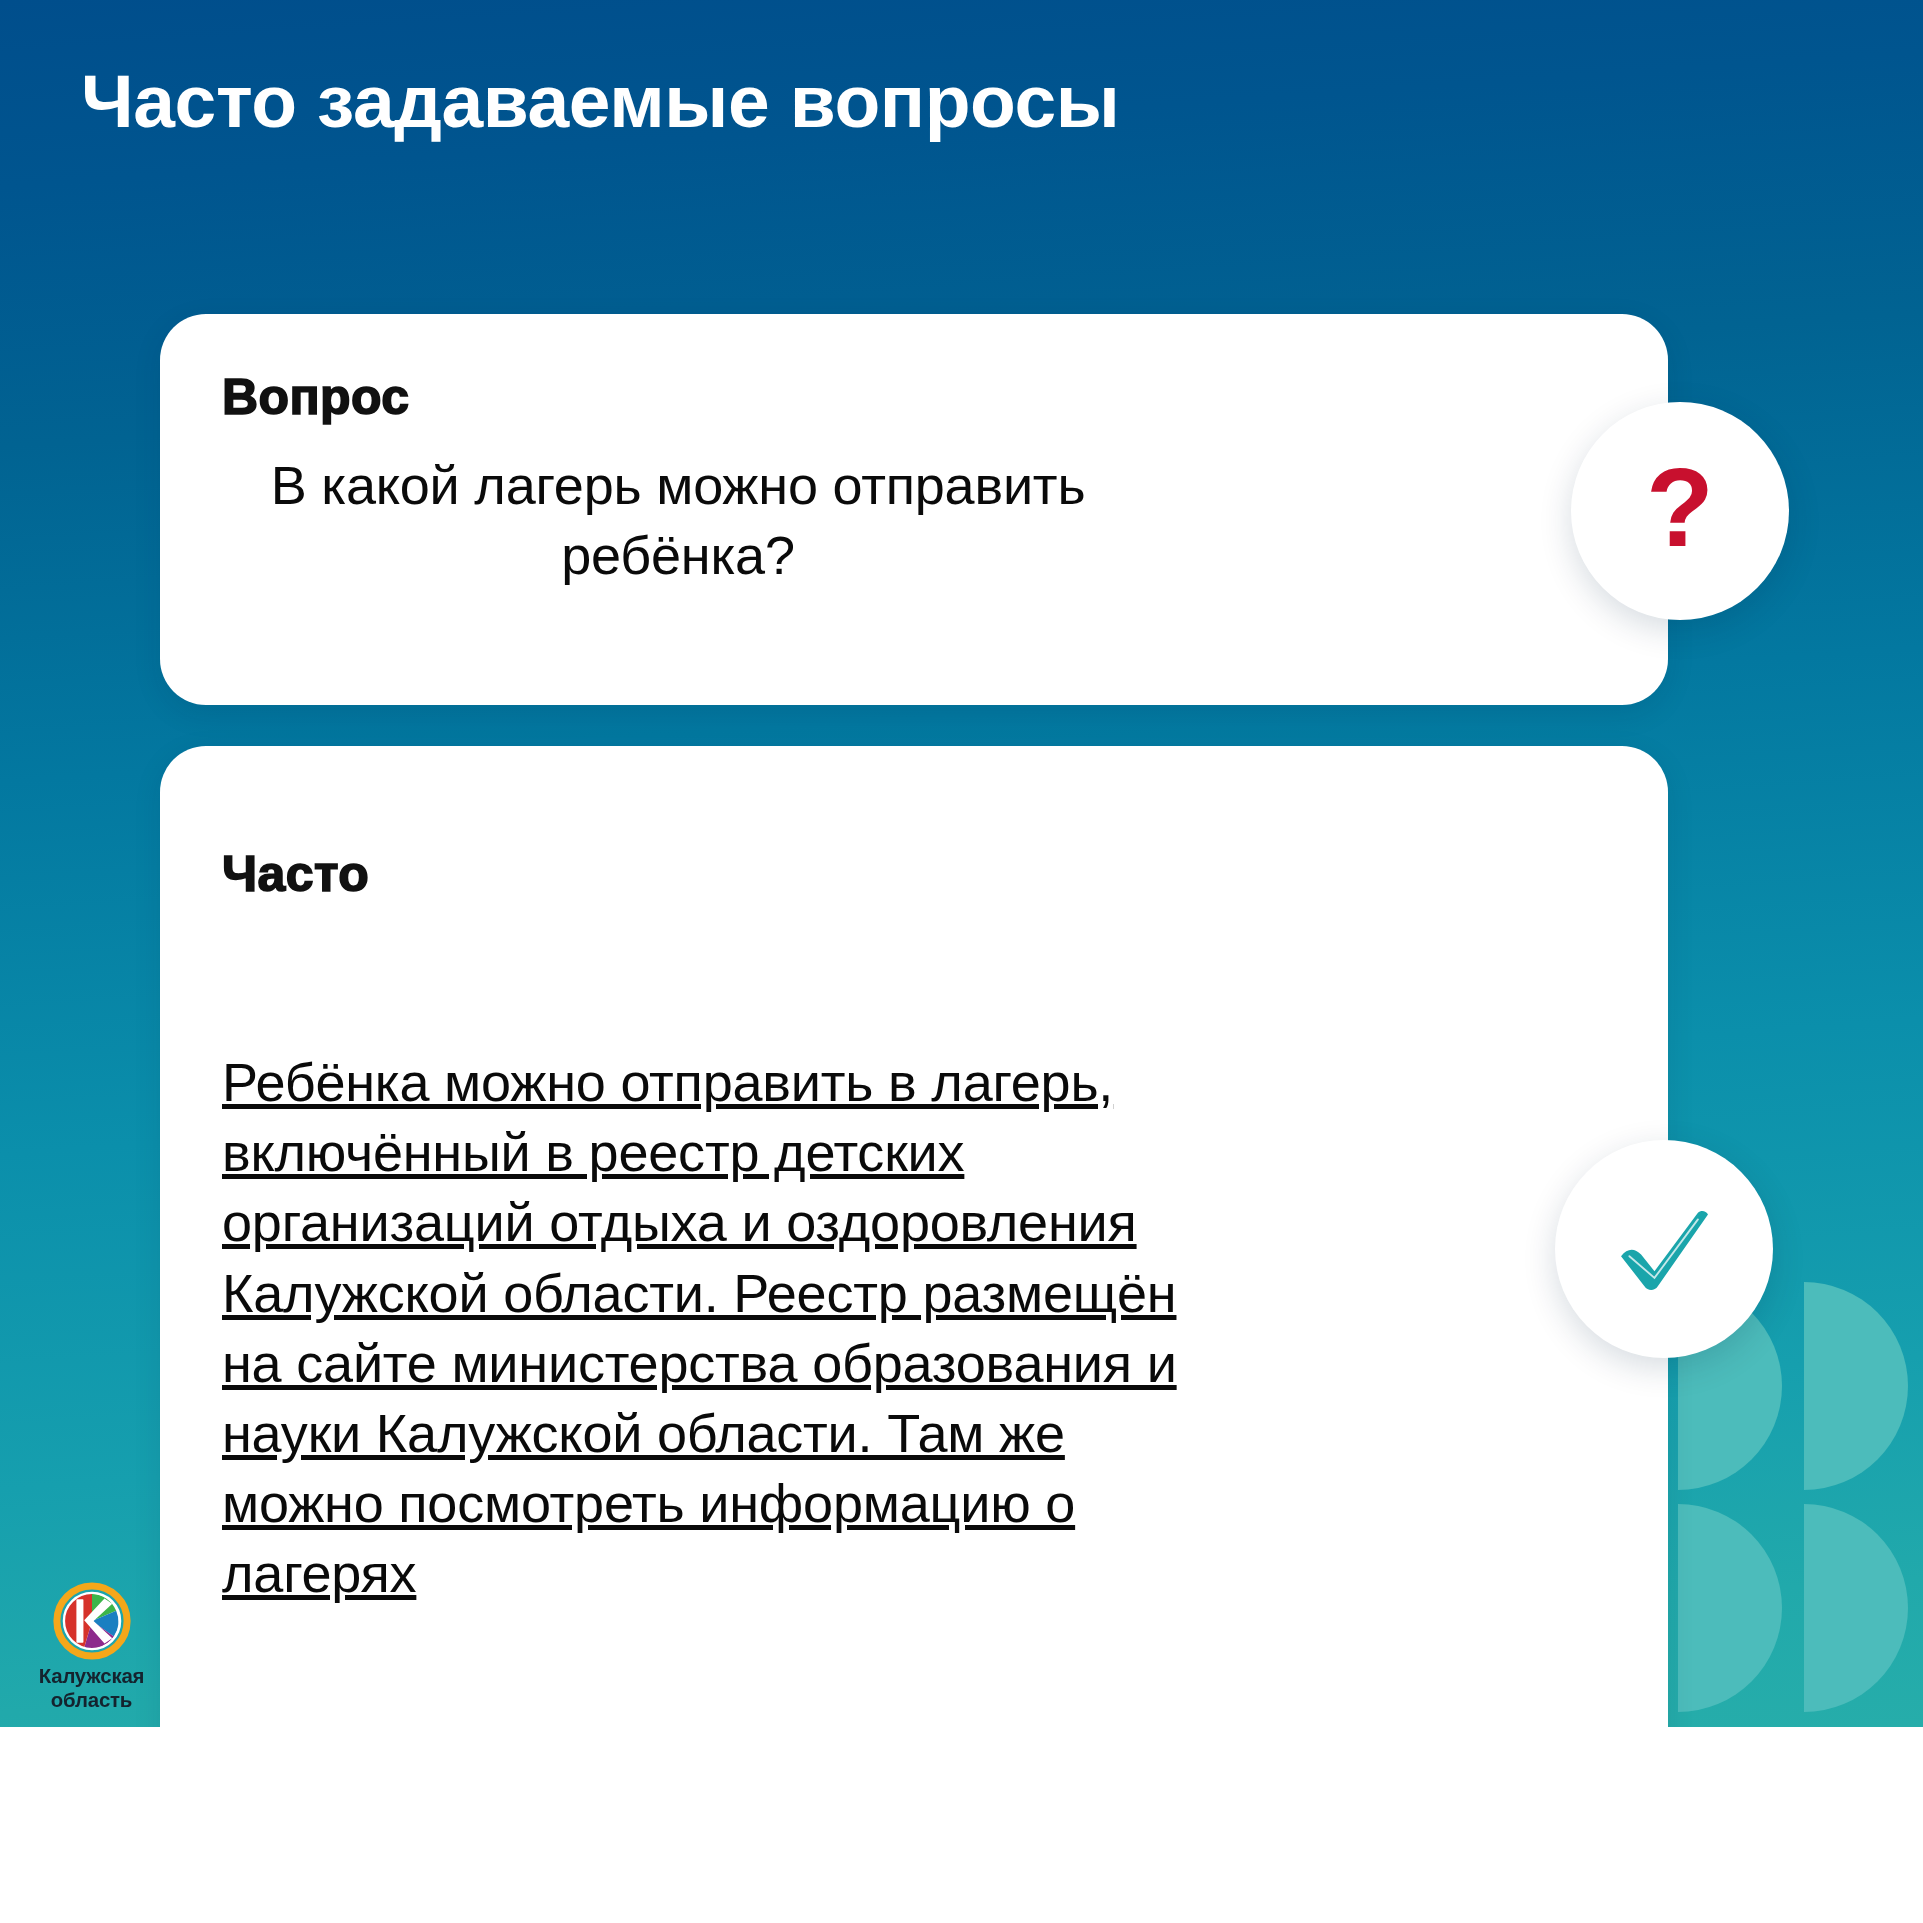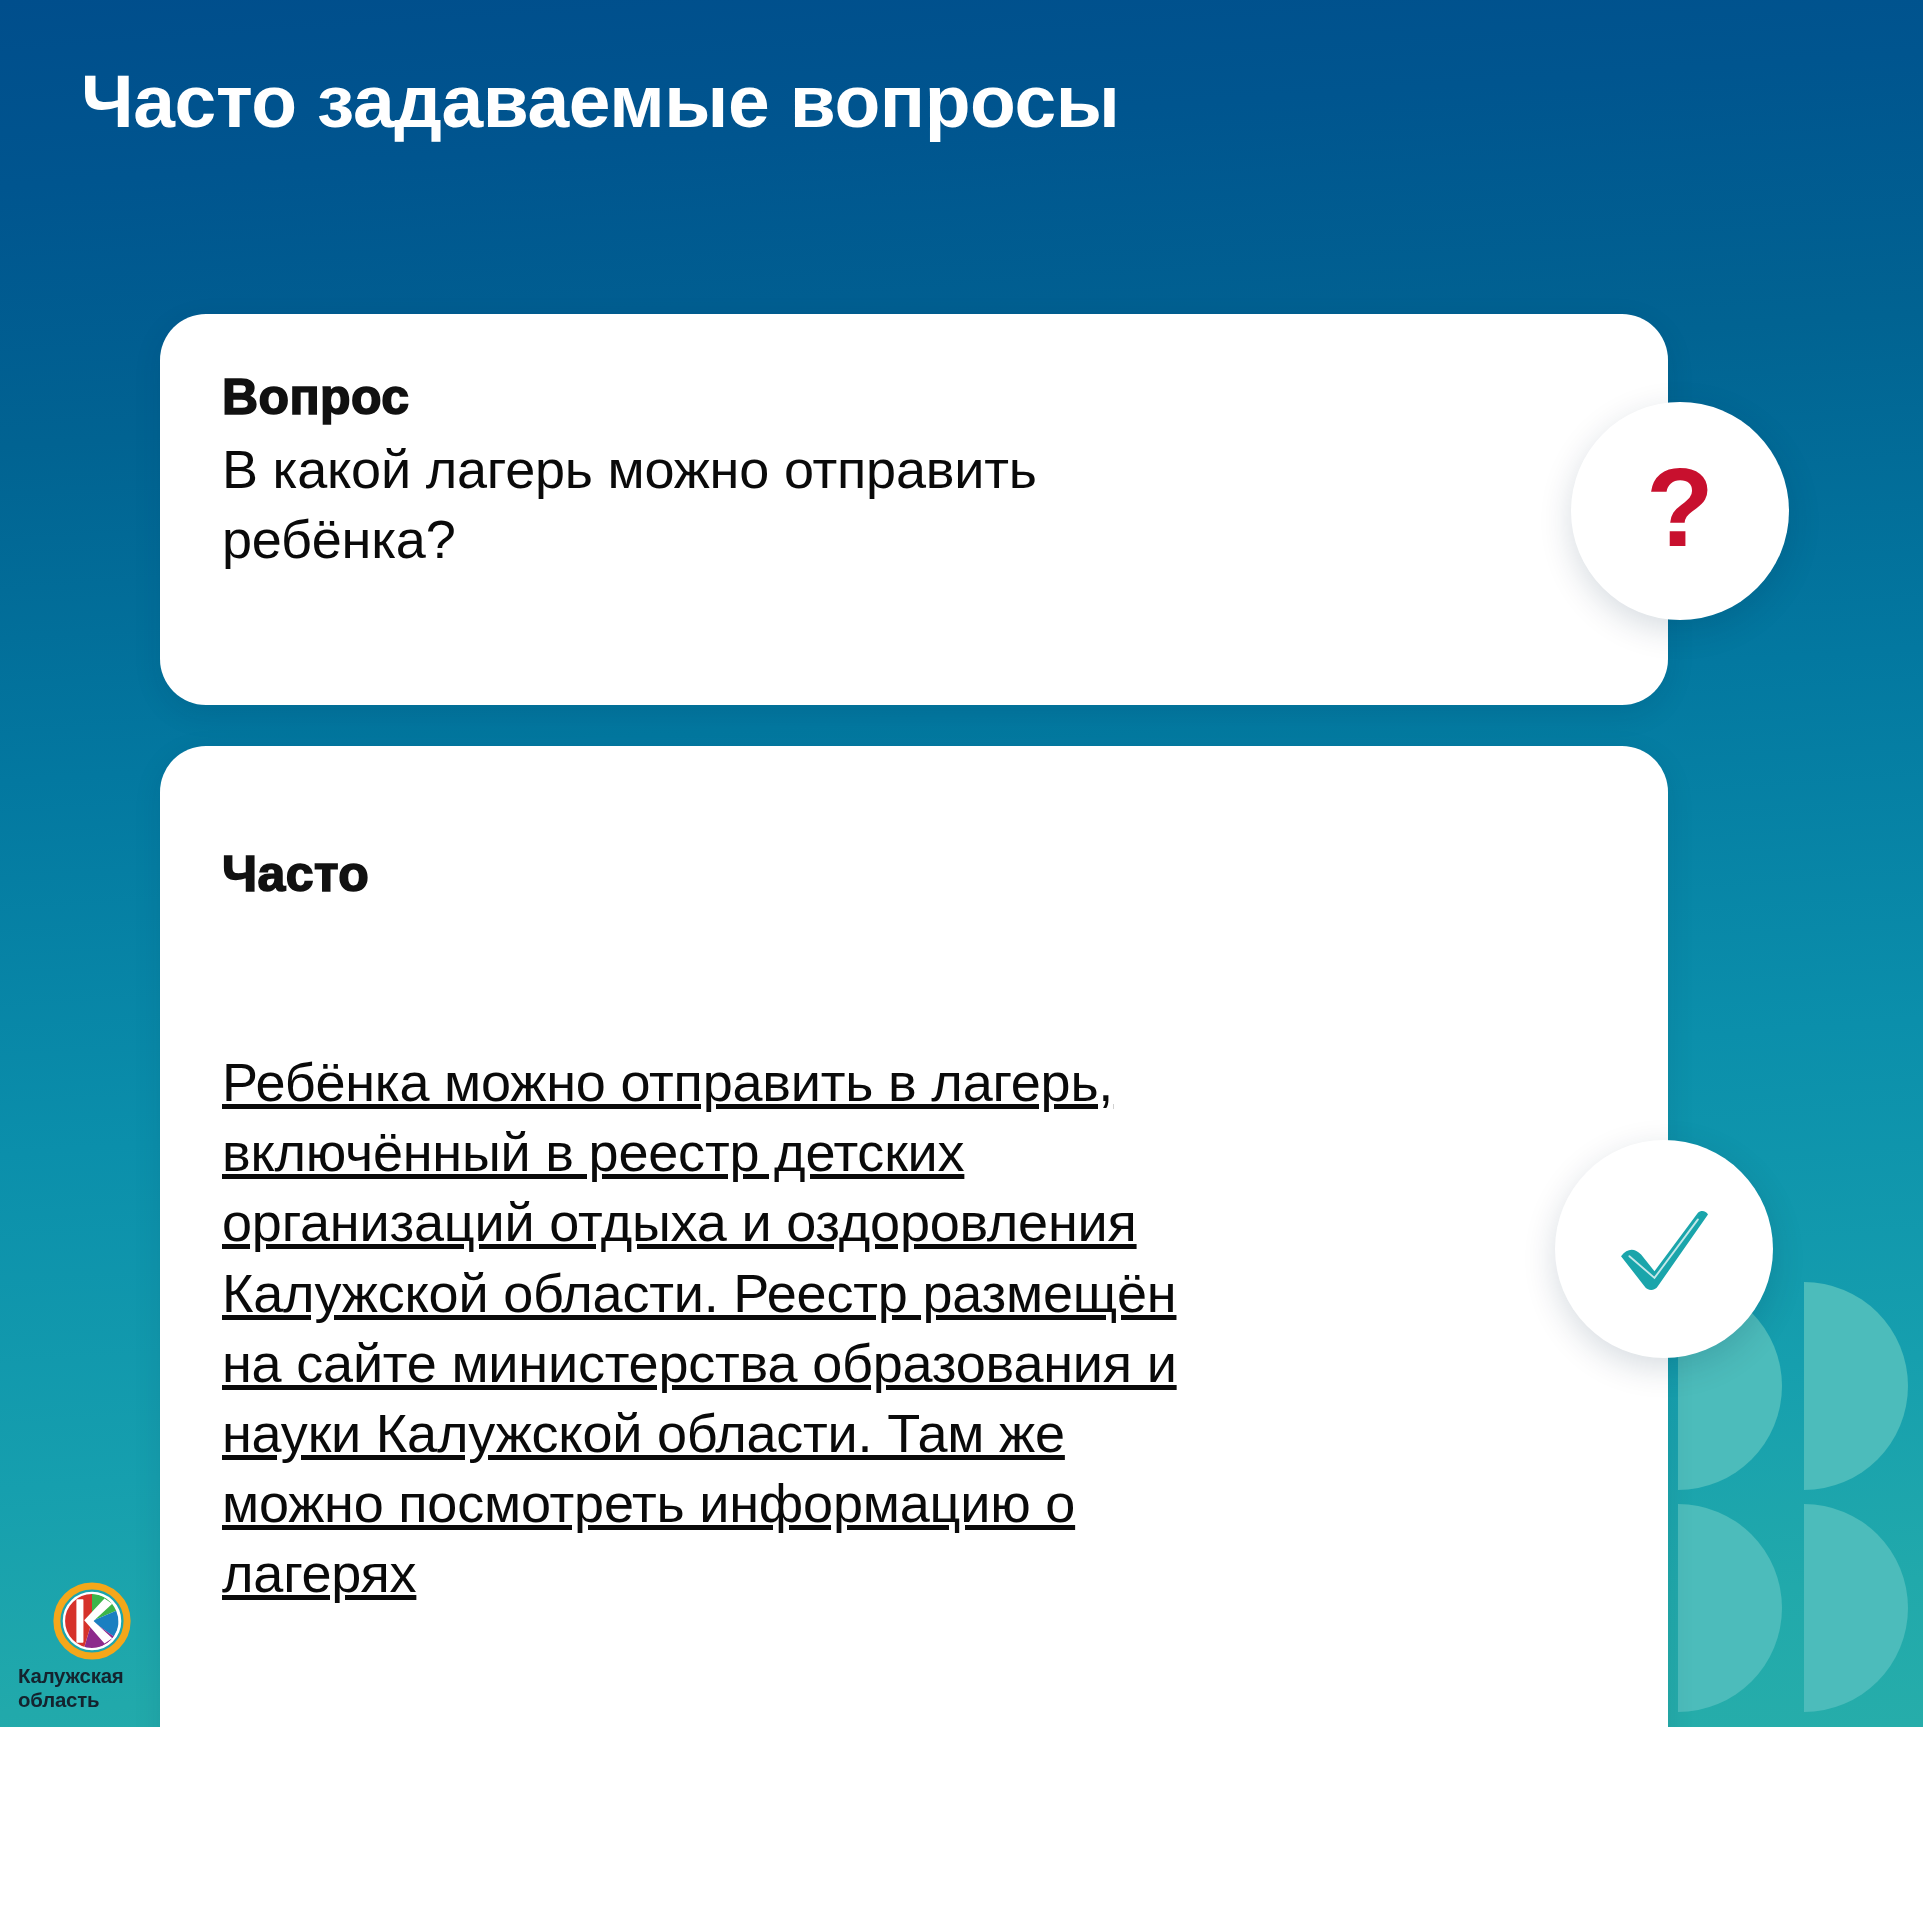--- a/index.html
+++ b/index.html
@@ -84,21 +84,21 @@
 
   .card-body {
     position: absolute;
     left: 62px;
     font-size: 54px;
     font-weight: 400;
     color: #0a0a0a;
     line-height: 1.30;
     letter-spacing: -0.2px;
   }
-  .card-question .card-body { top: 120px; width: 912px; }
+  .card-question .card-body { top: 136px; width: 912px; text-align: center; }
   .card-answer   .card-body { top: 301px; width: 985px; text-decoration: underline; }
 
   
   .badge {
     position: absolute;
     width: 218px;
     height: 218px;
     border-radius: 50%;
     background: #ffffff;
     box-shadow: 0 9.8px 33px rgba(0, 40, 70, 0.16);
@@ -117,20 +117,21 @@
     transform: translateY(-3.3px);
   }
   .check-svg { width: 107px; height: 107px; display: block; }
 
   
   .logo {
     position: absolute;
     left: 18px;
     bottom: 14.7px;
     width: 147px;
+    text-align: center;
   }
   .logo-mark {
     width: 78px;
     height: 78px;
     margin: 0 auto 4.9px auto;
     display: block;
   }
   .logo-text {
     font-size: 20.4px;
     font-weight: 700;

